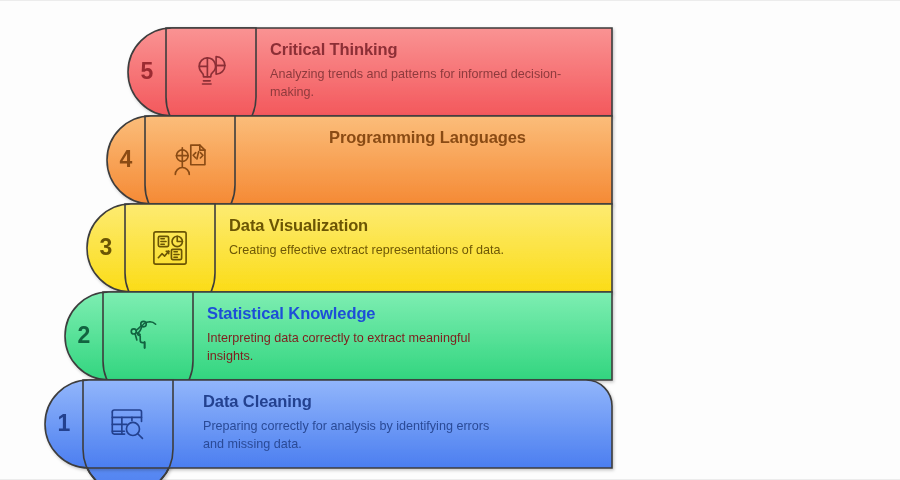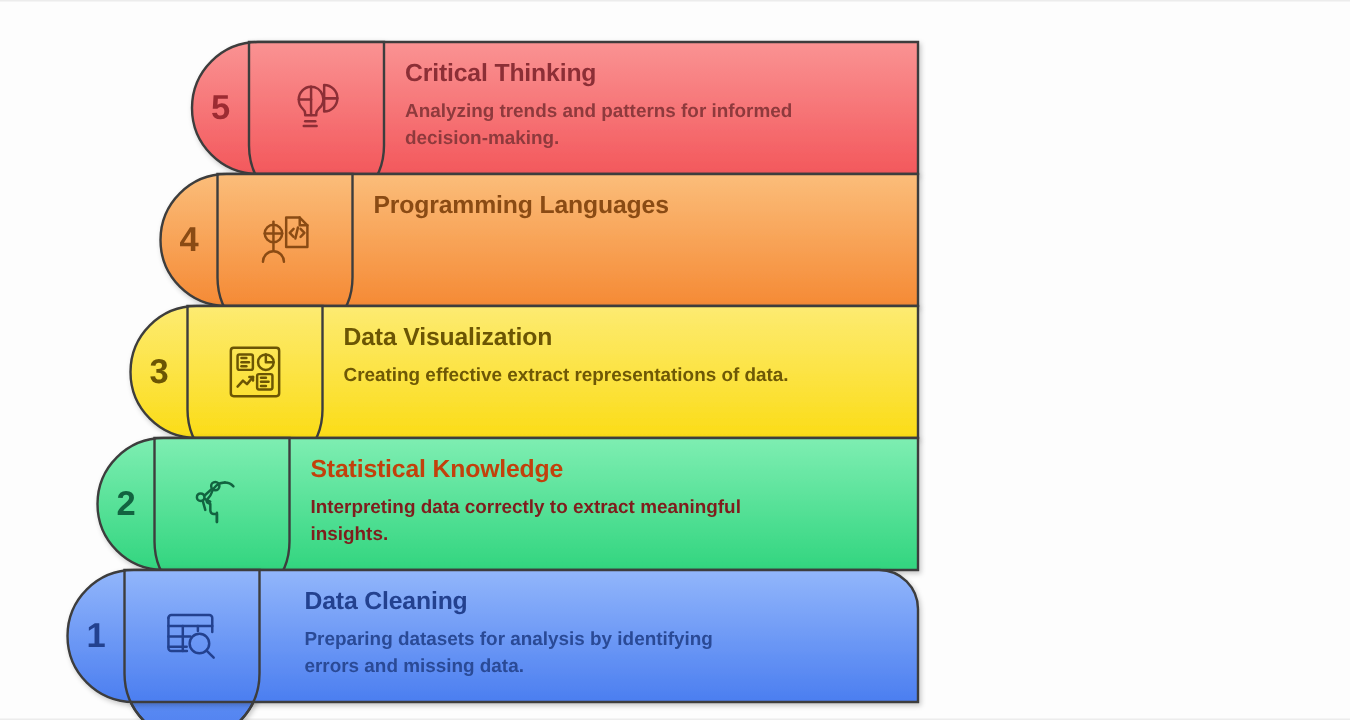--- a/index.html
+++ b/index.html
@@ -33,21 +33,21 @@
   .rowtitle{
     font-size:16.5px;
     font-weight:bold;
     letter-spacing:-0.1px;
     line-height:1.2;
     margin:0 0 6px 0;
     white-space:nowrap;
   }
   .rowdesc{
     font-size:12.6px;
-    font-weight:bold;
+    font-weight:normal;
     line-height:1.42;
     margin:0;
     max-width:300px;
   }
   .numtxt{
     position:absolute;
     font-size:23px;
     font-weight:bold;
     text-align:center;
     line-height:1;
@@ -122,21 +122,21 @@
               <circle cx="18.2" cy="22.5" r="7.4"></circle>
               <path d="M10.8 22.5h14.8"></path>
               <path d="M18.2 15.1v14.8"></path>
               <path d="M18.2 12.4v2.7"></path>
               <path d="M18.2 31.2v5.2"></path>
               <path d="M9.3 46.5c0-4.9 4-8.9 8.9-8.9s8.9 4 8.9 8.9"></path>
             </g>
           </svg>
         </div>
         <div class="rowtext" style="left: 142px; width: 357px; height: 88px;">
-          <div class="rowtitle" style="color: rgb(138, 75, 20);">Programming Languages</div>
+          <div class="rowtitle" style="color: rgb(138, 75, 20); text-align: center;">Programming Languages</div>
         </div>
       </div>
       <div class="row" style="left: 87px; top: 203px; width: 525px; height: 88px; z-index: 12;">
         <svg width="535" height="124" viewBox="0 0 535 124">
           <defs>
             <linearGradient id="grad2" x1="0" y1="0" x2="0" y2="1">
               <stop offset="0%" stop-color="#fdeb72"></stop>
               <stop offset="100%" stop-color="#fbdc17"></stop>
             </linearGradient>
             <filter id="shadow2" x="-20%" y="-20%" width="150%" height="160%">
@@ -197,21 +197,21 @@
               <path d="M23.7 35.5v7.8"></path>
               <circle cx="22.3" cy="12.8" r="3.5"></circle>
               <circle cx="9.9" cy="22.2" r="3.2"></circle>
               <path d="m13 21 6.4-5.9"></path>
               <path d="M13.2 23.6 18 26"></path>
               <path d="M11.6 25.2 13.8 33"></path>
             </g>
           </svg>
         </div>
         <div class="rowtext" style="left: 142px; width: 399px; height: 88px;">
-          <div class="rowtitle" style="color: #c2410c;">Statistical Knowledge</div>
+          <div class="rowtitle" style="color: #1d4ed8;">Statistical Knowledge</div>
           <div class="rowdesc" style="color: #7f1d1d;">Interpreting data correctly to extract meaningful insights.</div>
         </div>
       </div>
       <div class="row" style="left: 45px; top: 379px; width: 567px; height: 88px; z-index: 14;">
         <svg width="577" height="124" viewBox="0 0 577 124">
           <defs>
             <linearGradient id="grad4" x1="0" y1="0" x2="0" y2="1">
               <stop offset="0%" stop-color="#92b6fb"></stop>
               <stop offset="100%" stop-color="#4b7ef0"></stop>
             </linearGradient>
@@ -234,17 +234,17 @@
               <path d="M8 37.2h15.5"></path>
               <path d="M20.2 19.6v21.2"></path>
               <path d="M33 19.6v4.2"></path>
               <circle cx="34.3" cy="34.3" r="8.3"></circle>
               <path d="m40.4 40.4 6 6"></path>
             </g>
           </svg>
         </div>
         <div class="rowtext" style="left: 158px; width: 419px; height: 88px;">
           <div class="rowtitle" style="color: rgb(35, 65, 143);">Data Cleaning</div>
-          <div class="rowdesc" style="color: rgb(42, 74, 150);">Preparing datasets for analysis by identifying errors and missing data.</div>
+          <div class="rowdesc" style="color: rgb(42, 74, 150);">Preparing correctly for analysis by identifying errors and missing data.</div>
         </div>
       </div>
     </div>
 </div>
 
 </body></html>

